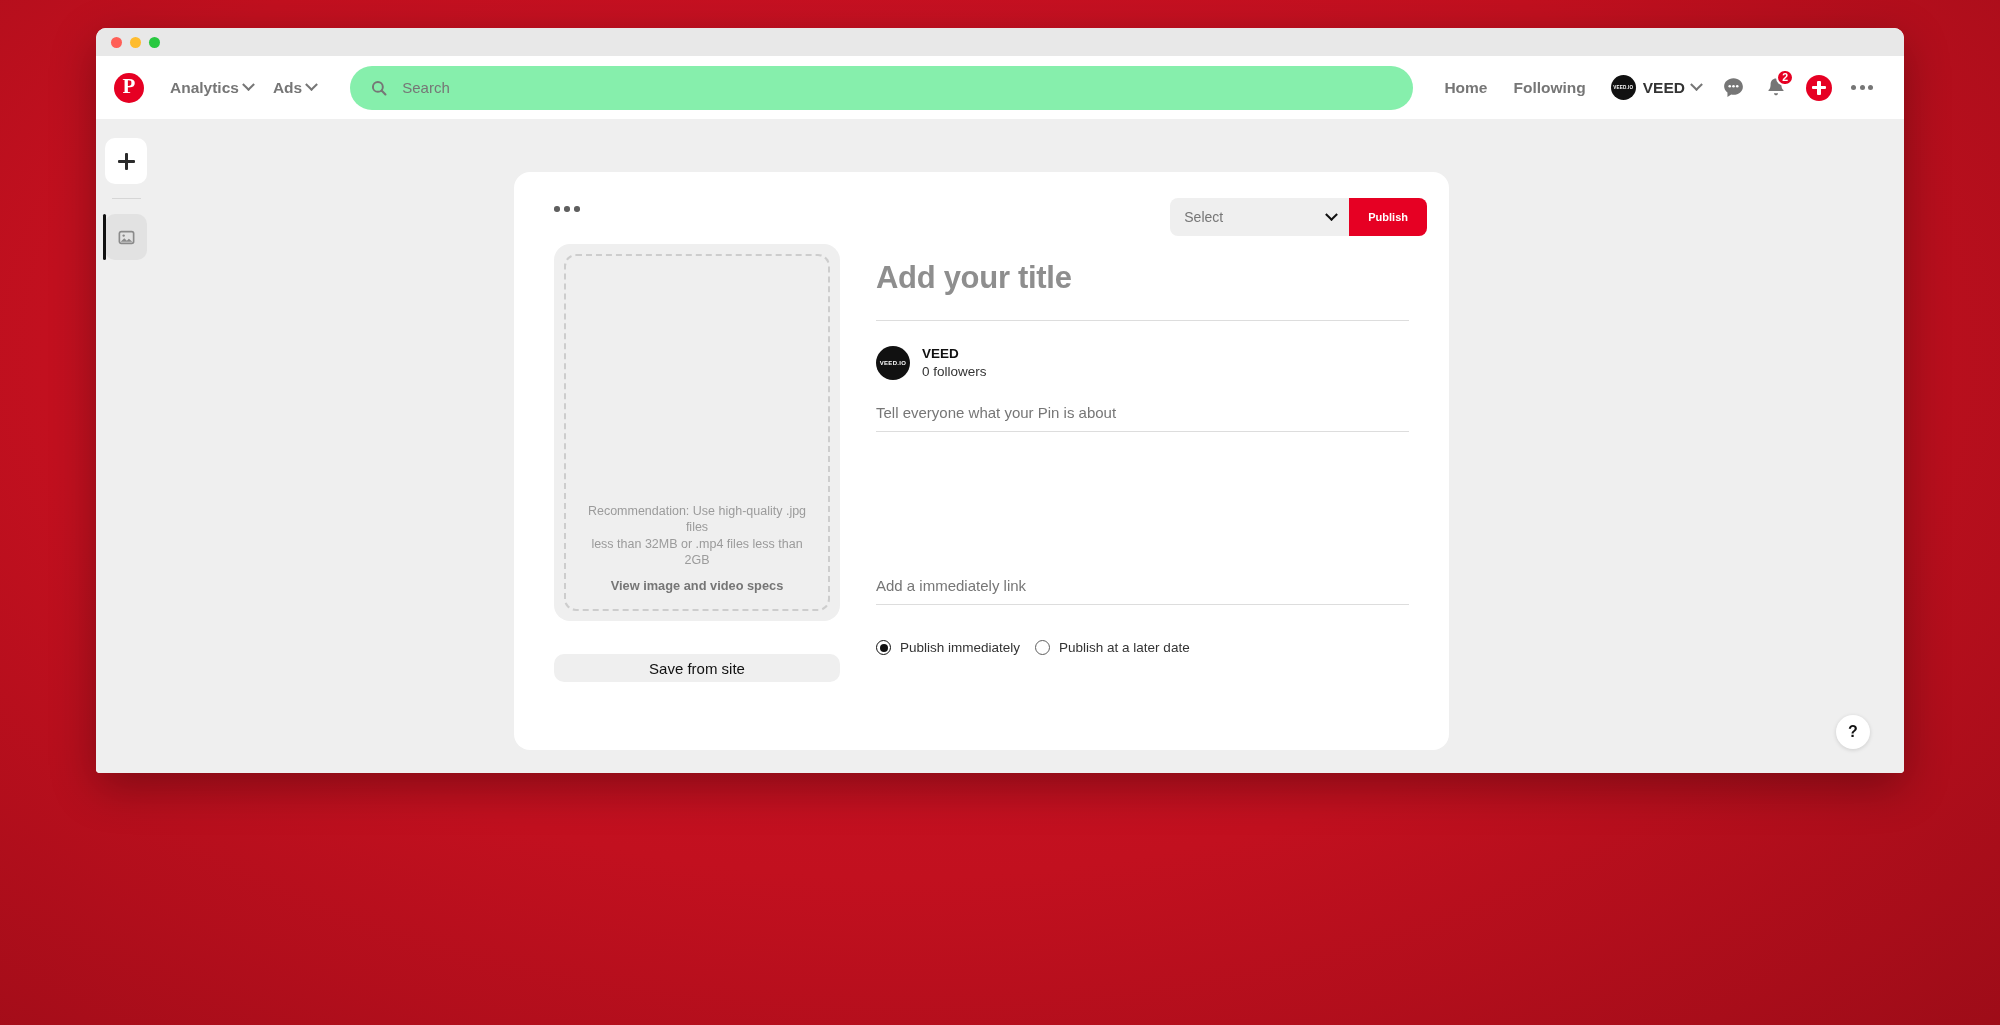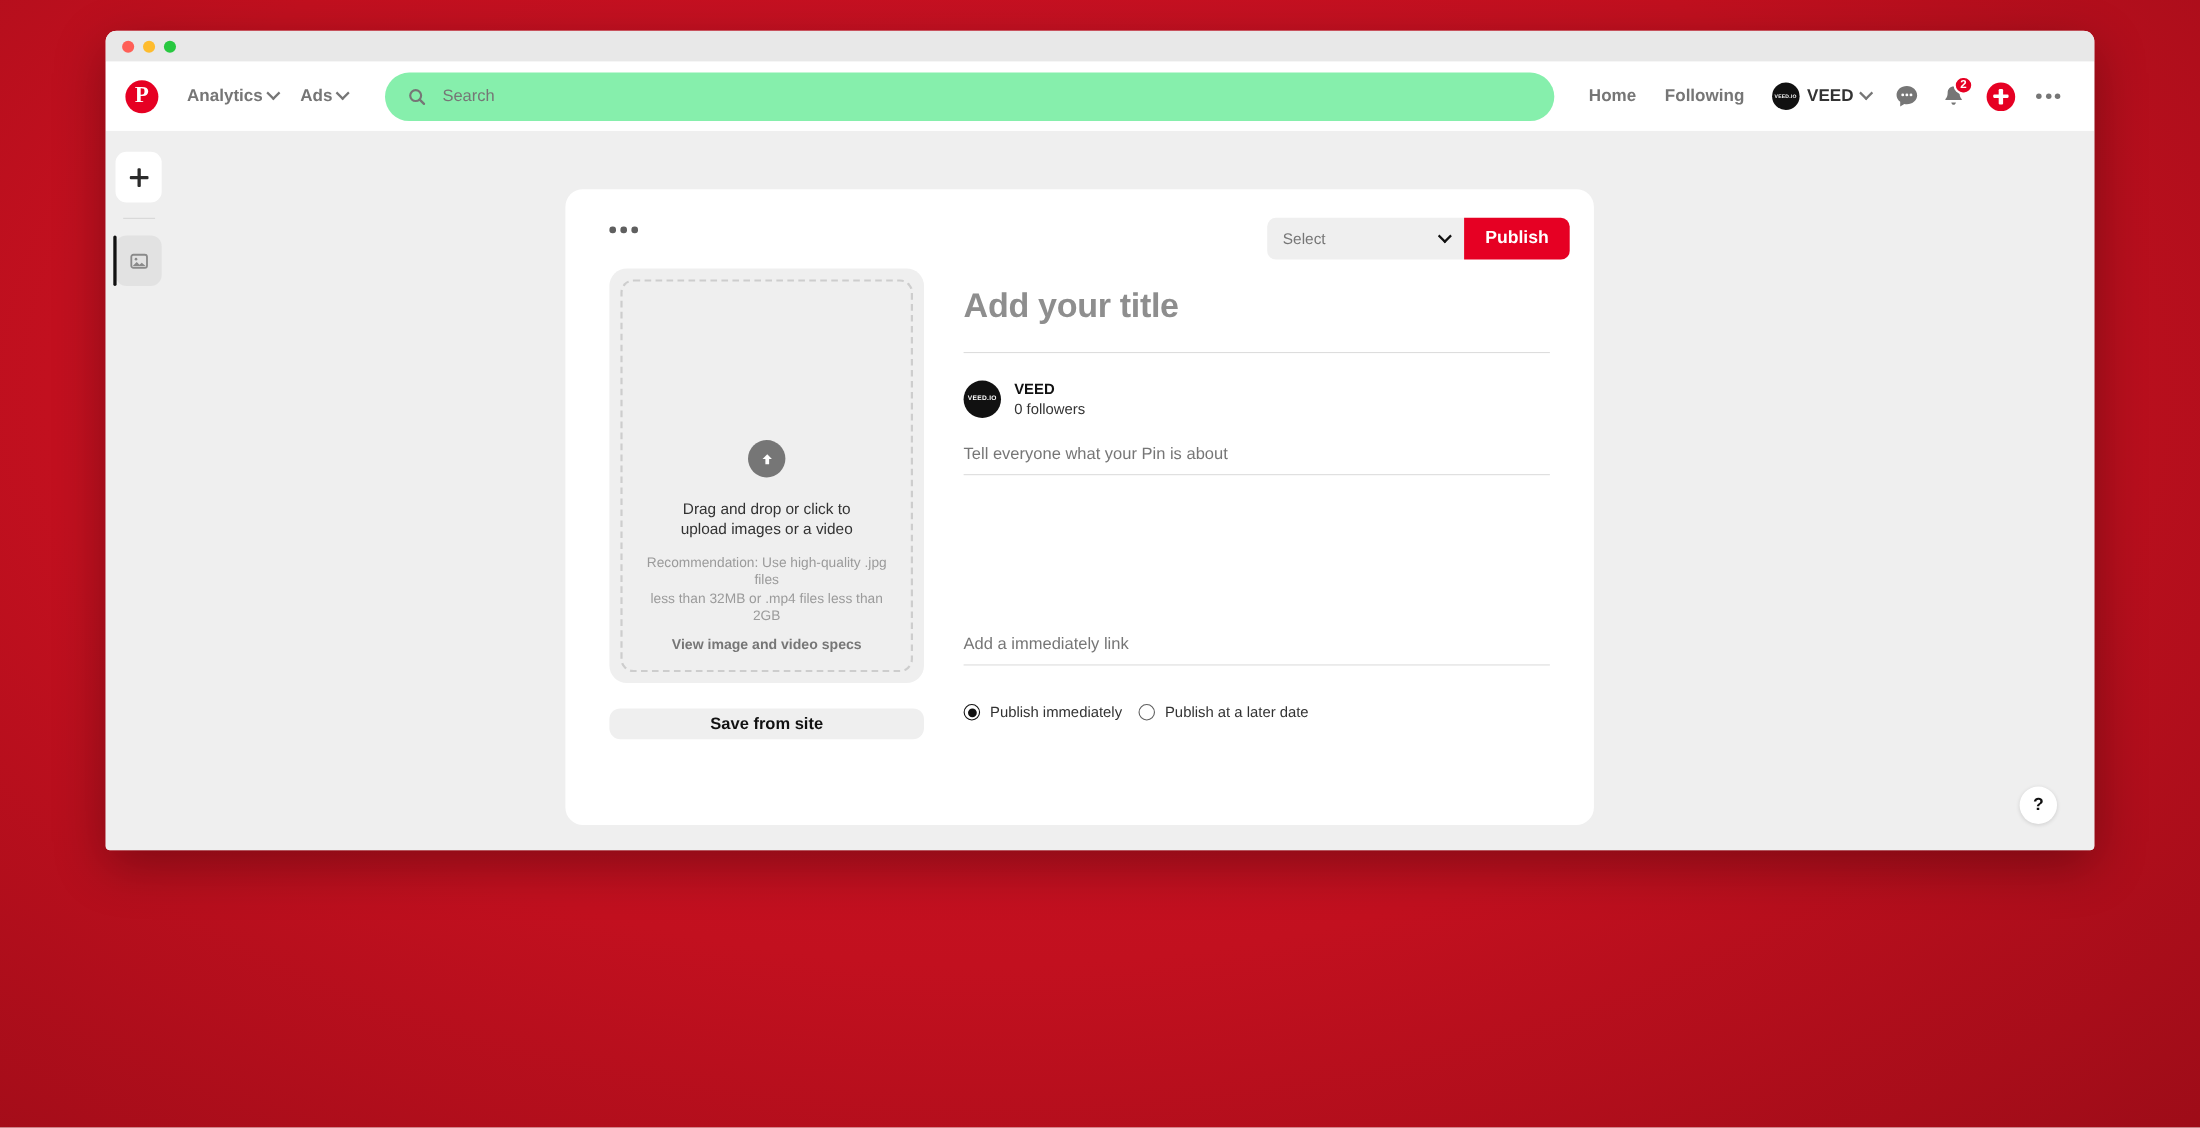--- a/index.html
+++ b/index.html
@@ -271,21 +271,21 @@
   .select .sc {
     width: 9px; height: 9px;
     border-right: 2.2px solid #111;
     border-bottom: 2.2px solid #111;
     transform: rotate(45deg) translate(-2px,-2px);
   }
   .publish {
     height: 38px;
     background: #e60023;
     color: #fff;
-    font-size: 16px;
+    font-size: 11px;
     font-weight: bold;
     border: none;
     border-radius: 0 8px 8px 0;
     padding: 0 19px;
     cursor: pointer;
     font-family: "Liberation Sans", sans-serif;
   }
 
   .card-cols {
     display: flex;
@@ -347,28 +347,28 @@
     line-height: 1.33;
   }
   .specs {
     font-size: 12.8px;
     font-weight: bold;
     color: #767676;
     margin-top: 9px;
     cursor: pointer;
   }
   .savebtn {
-    margin-top: 23px;
+    margin-top: 33px;
     height: 28px;
     width: 100%;
     background: #efefef;
     border: none;
     border-radius: 10px;
     font-size: 15px;
-    font-weight: bold;
+    font-weight: normal;
     color: #111111;
     cursor: pointer;
     font-family: "Liberation Sans", sans-serif;
   }
 
   
   .col-right { flex: 1; padding-top: 16px; position: relative; }
 
   .title-field {
     font-size: 31px;
@@ -575,31 +575,20 @@
           <button class="publish">Publish</button>
         </div>
       </div>
 
       <div class="card-cols">
 
         <div class="col-left">
           <div class="dropzone">
             <div class="dropinner">
 
-              <div class="up-center">
-                <span class="up-circle">
-                  <svg width="17" height="17" viewBox="0 0 24 24">
-                    <path d="M12 5.5l6 6.2h-3.6v6.8h-4.8v-6.8H6z" fill="#ffffff"></path>
-                  </svg>
-                </span>
-                <div class="up-text">
-                  <div>Drag and drop or click to</div>
-                  <div>upload images or a video</div>
-                </div>
-              </div>
 
               <div class="rec-block">
                 <div class="rec">Recommendation: Use high-quality .jpg files</div>
                 <div class="rec">less than 32MB or .mp4 files less than 2GB</div>
                 <div class="specs">View image and video specs</div>
               </div>
 
             </div>
           </div>
 

